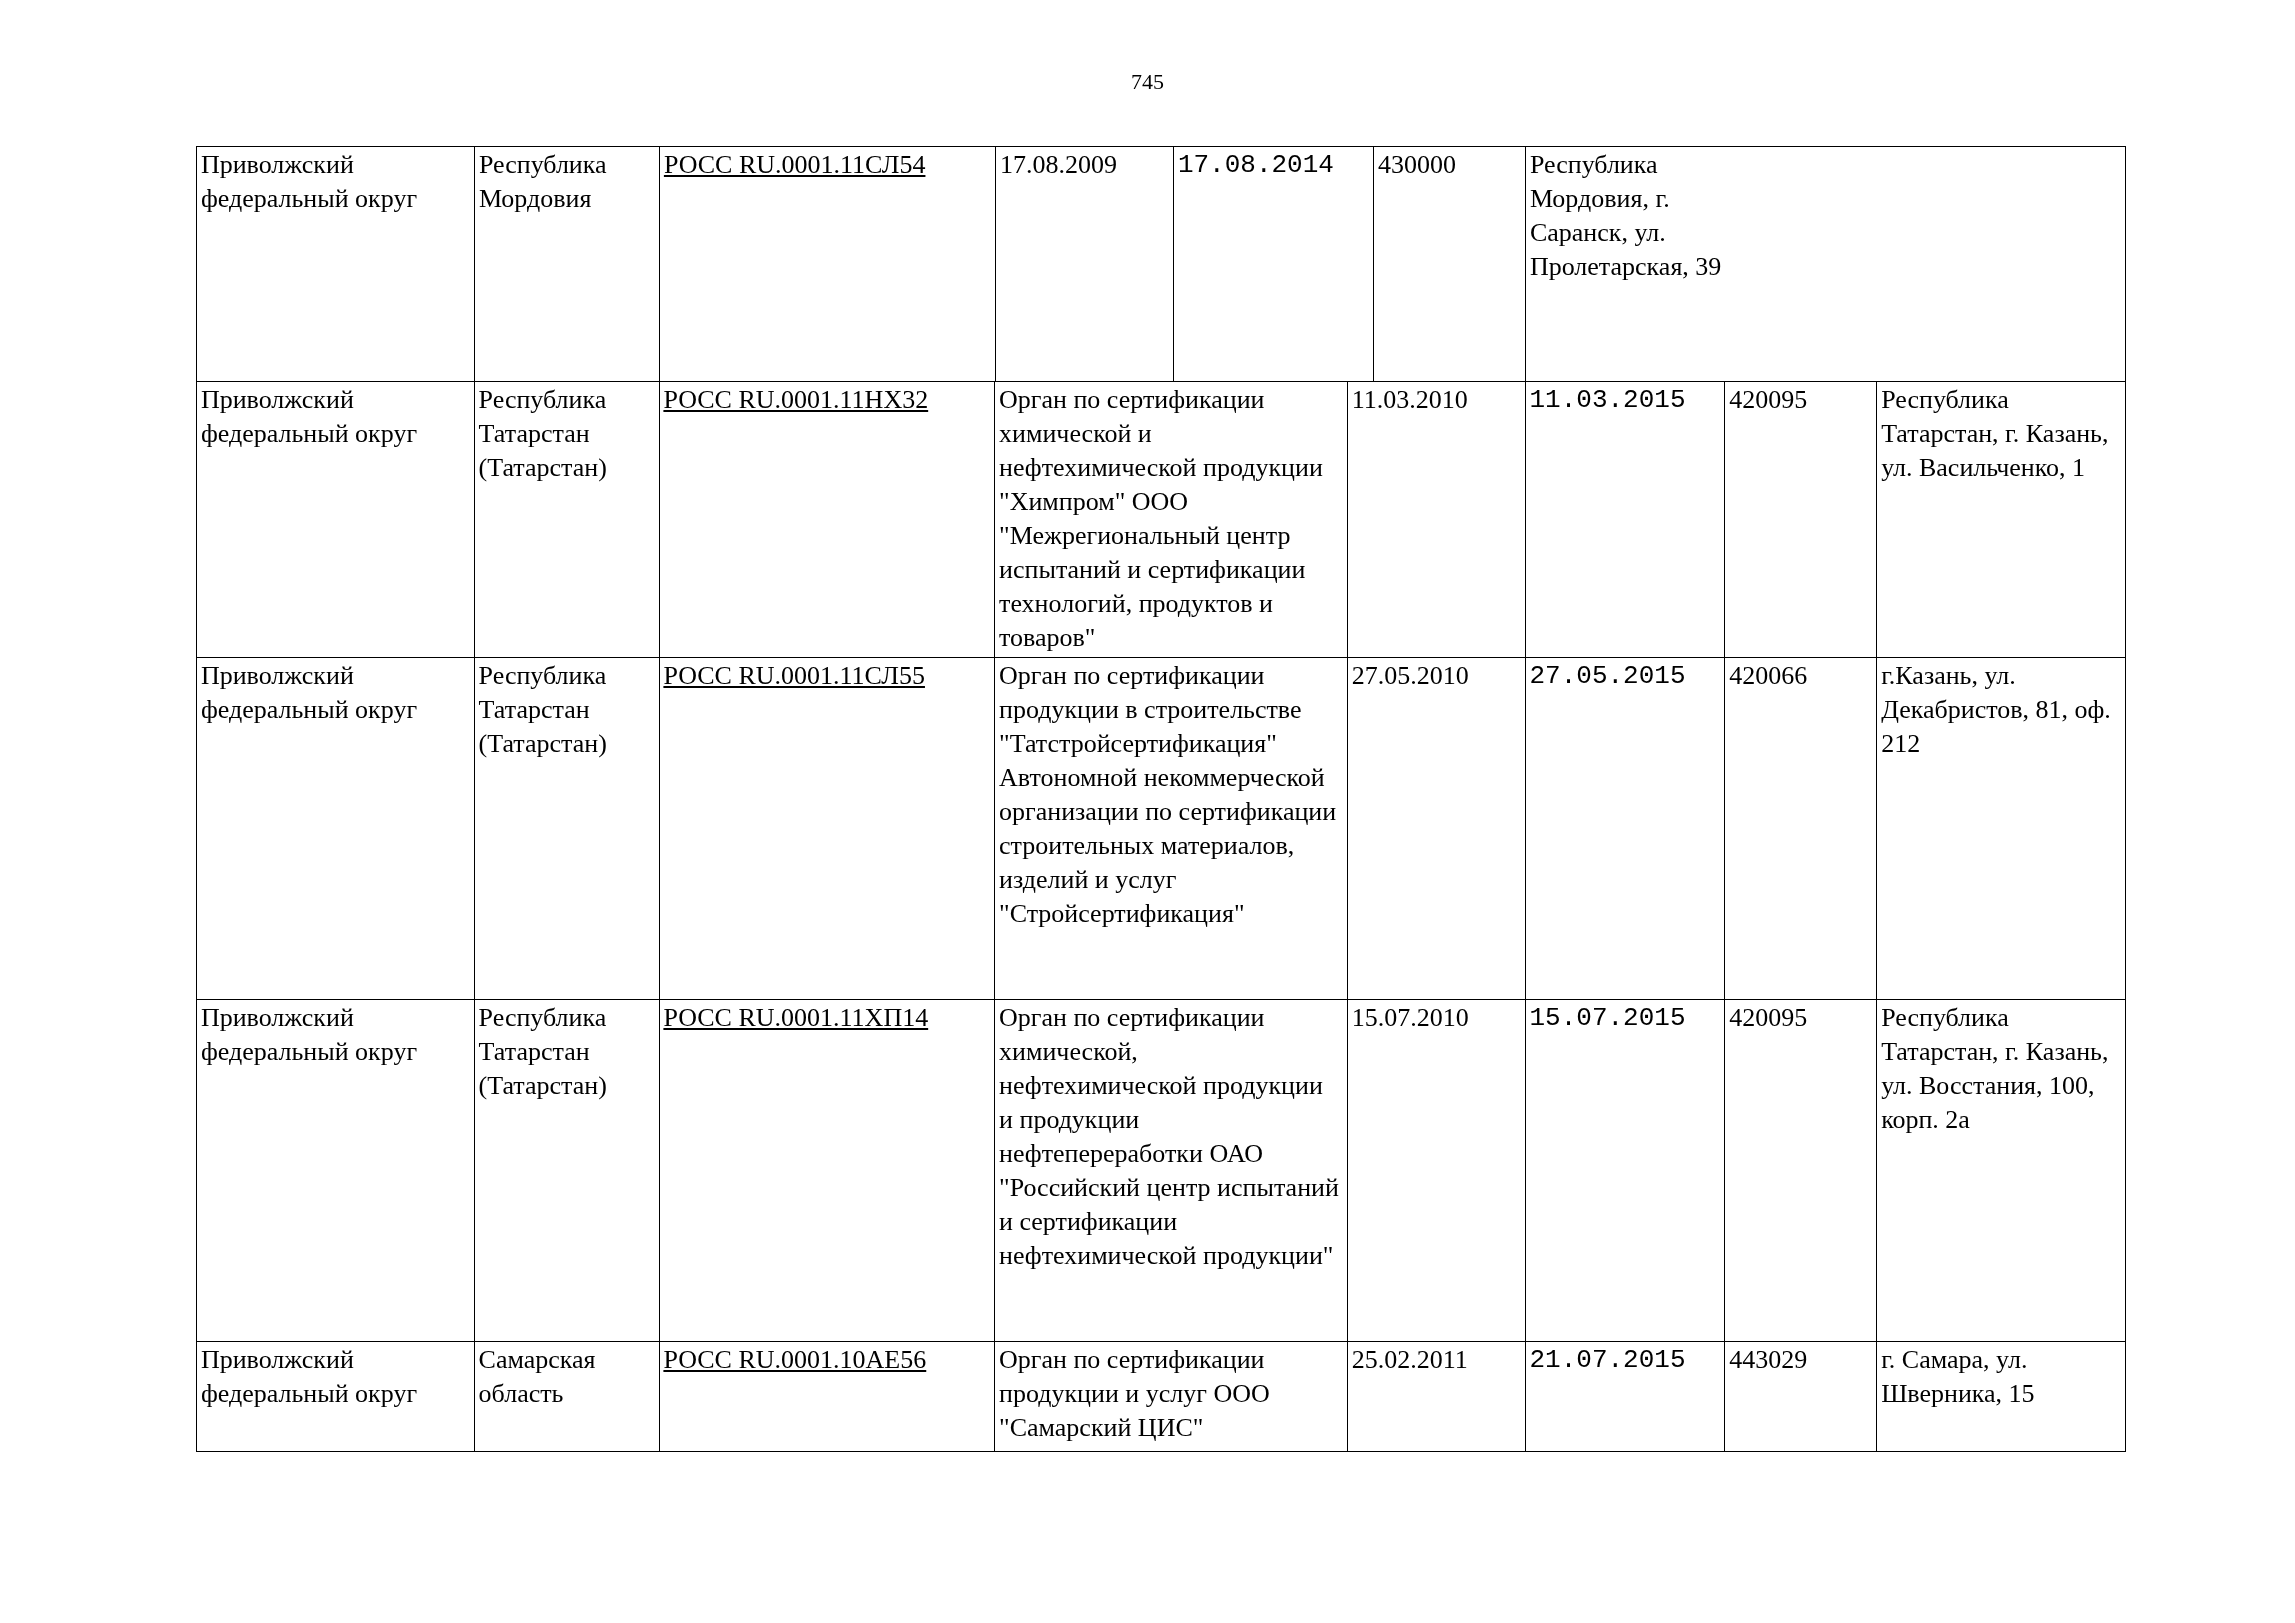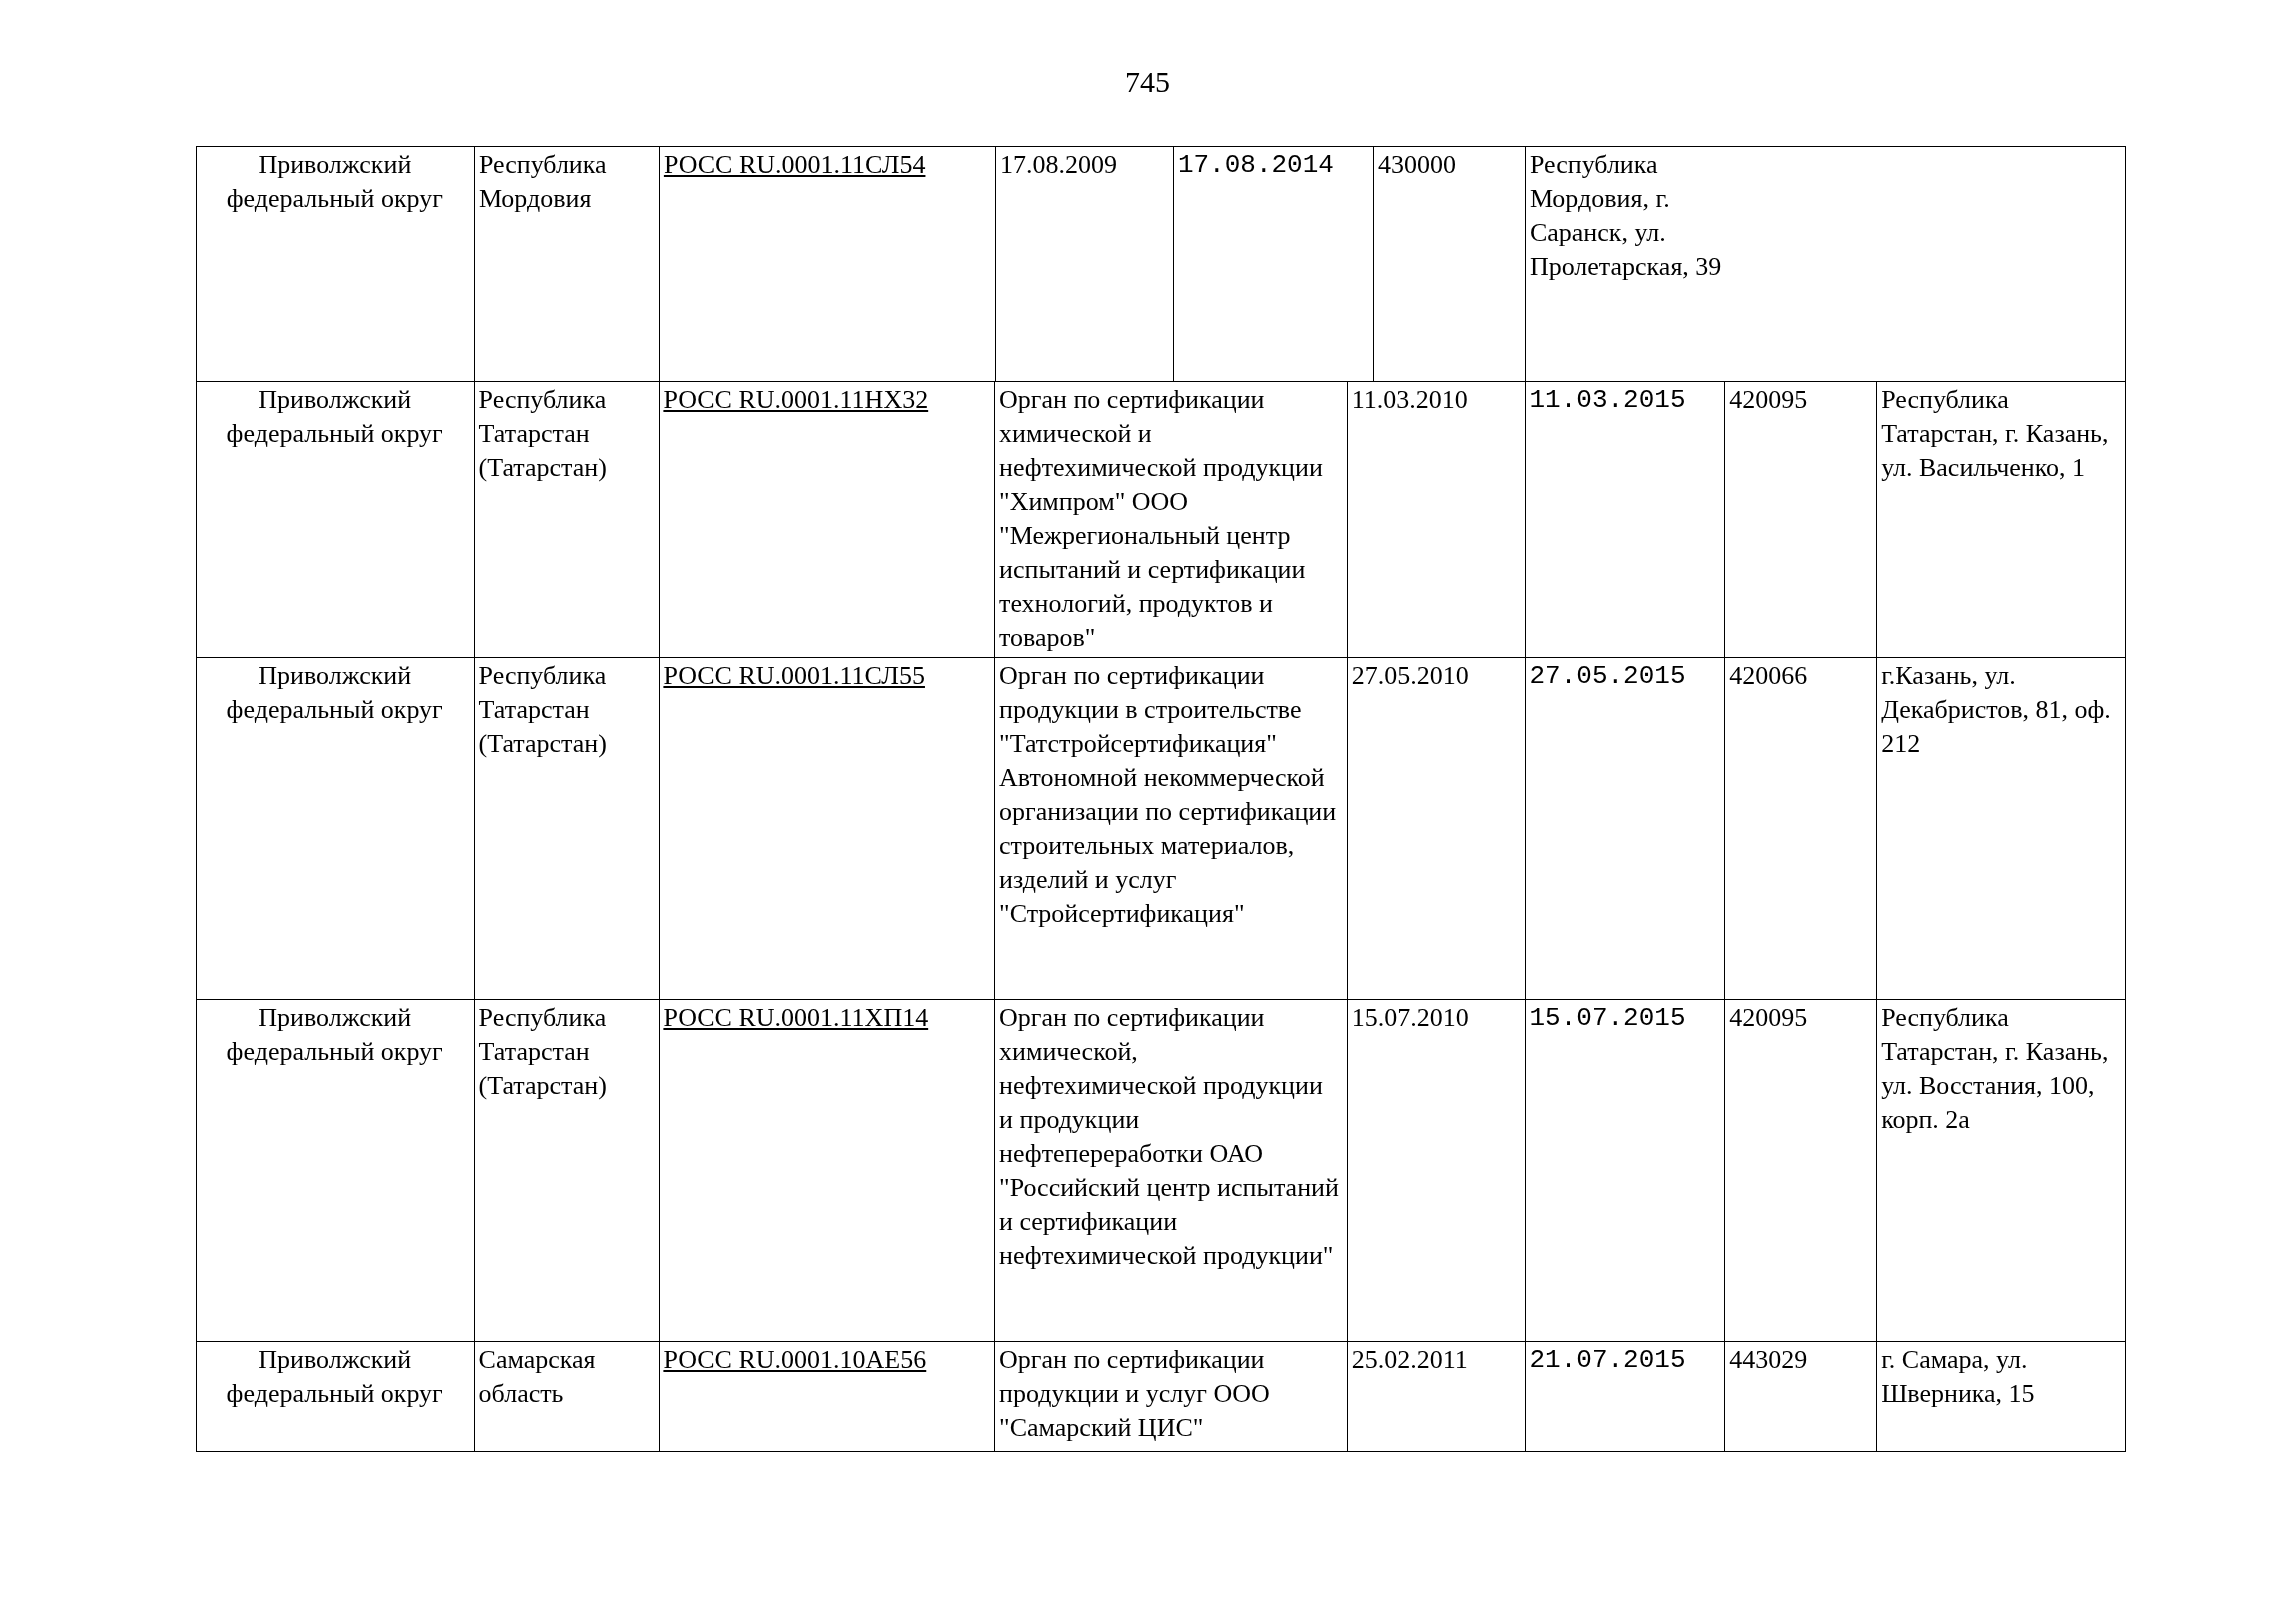--- a/index.html
+++ b/index.html
@@ -14,21 +14,21 @@
     background: #ffffff;
     font-family: "Liberation Serif", serif;
     font-size: 26px;
     line-height: 34px;
     color: #000000;
     overflow: hidden;
   }
   .page-number {
     margin-top: 65px;
     text-align: center;
-    font-size: 30px;
+    font-size: 22px;
     line-height: 34px;
   }
   .tbl {
     margin-left: 196px;
     margin-top: 47px;
     width: 1930px;
     border: 1.3px solid #000000;
     box-sizing: border-box;
   }
   .tr {
@@ -44,21 +44,21 @@
   .r3 { height: 342px; }
   .r4 { height: 109px; }
   .td {
     box-sizing: border-box;
     border-right: 1.3px solid #000000;
     padding: 1.3px 5.2px 0 3.9px;
     overflow: hidden;
     word-wrap: break-word;
   }
   .td:last-child { border-right: none; }
-  .c0 { width: 278px; text-align: center; }
+  .c0 { width: 278px; }
   .c1 { width: 185px; }
   .c2 { width: 336px; text-decoration: underline; }
   .c3 { width: 353px; }
   .c4 { width: 178px; }
   .c5 { width: 200px; font-family: Liberation Mono, monospace; }
   .c6 { width: 152px; text-align: left; }
   .c7 { width: 248px; }
 </style>
 </head>
 <body>

